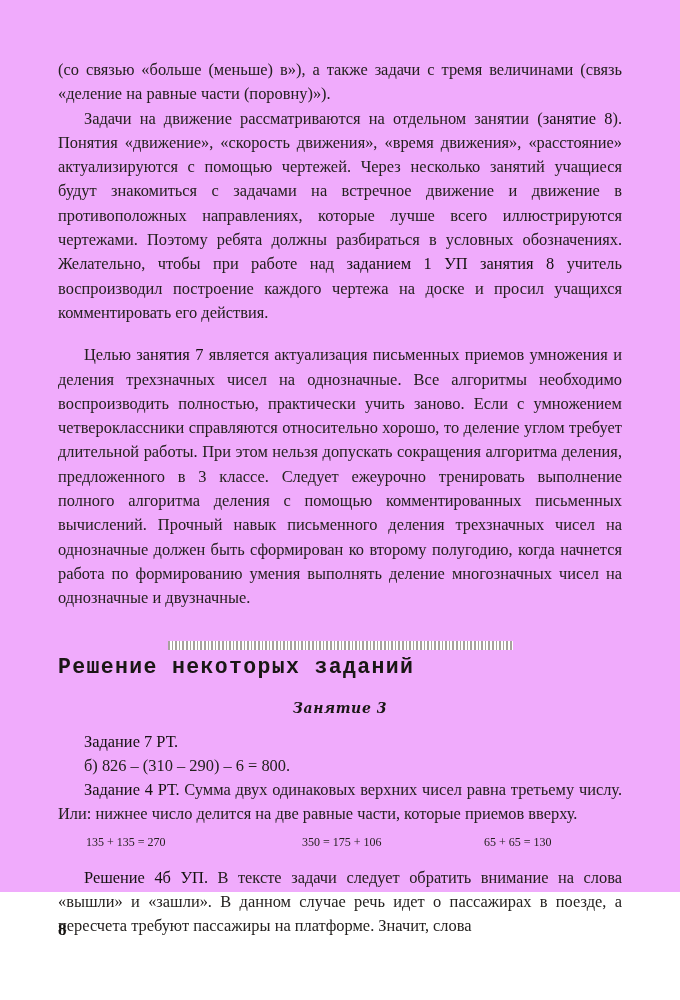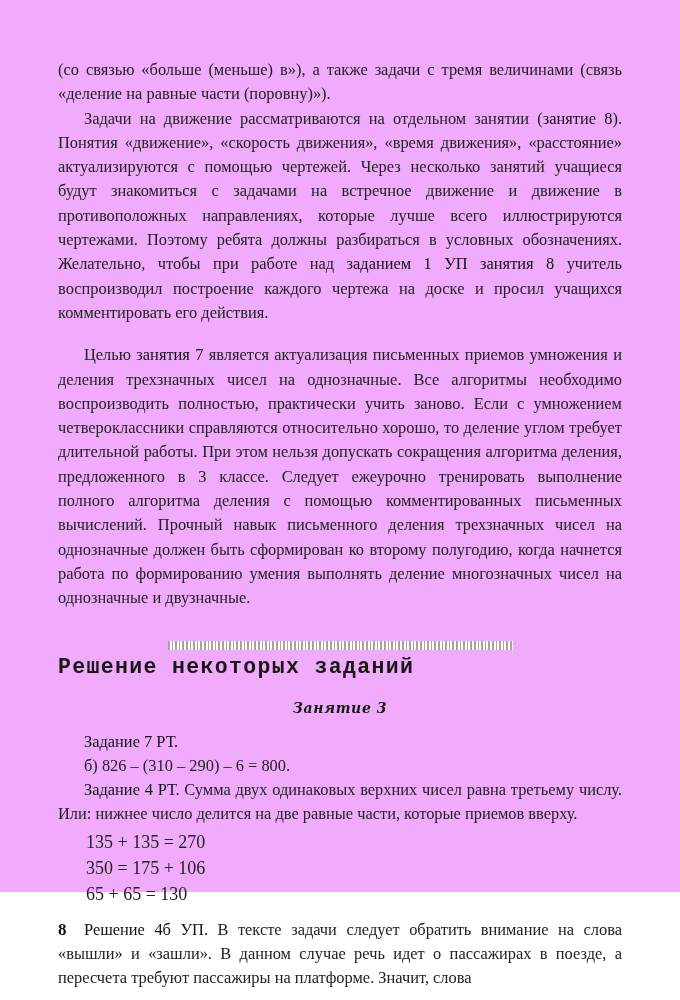--- a/index.html
+++ b/index.html
@@ -110,25 +110,24 @@
   }
   .task-line.flow {
     text-align: justify;
     text-justify: inter-word;
   }
 
   
   .equations {
     margin-top: 2px;
     display: flex;
-    font-size: 18px;
+    font-size: 12px;
     line-height: 26px;
     color: #24211f;
     padding-left: 28px;
-    flex-direction: column;
   }
   .equations .eq { white-space: nowrap; }
   .equations .eq:nth-child(1) { width: 216px; }
   .equations .eq:nth-child(2) { width: 182px; }
   .equations .eq:nth-child(3) { width: auto; }
 
   
   .folio {
     position: absolute;
     left: 58px;

